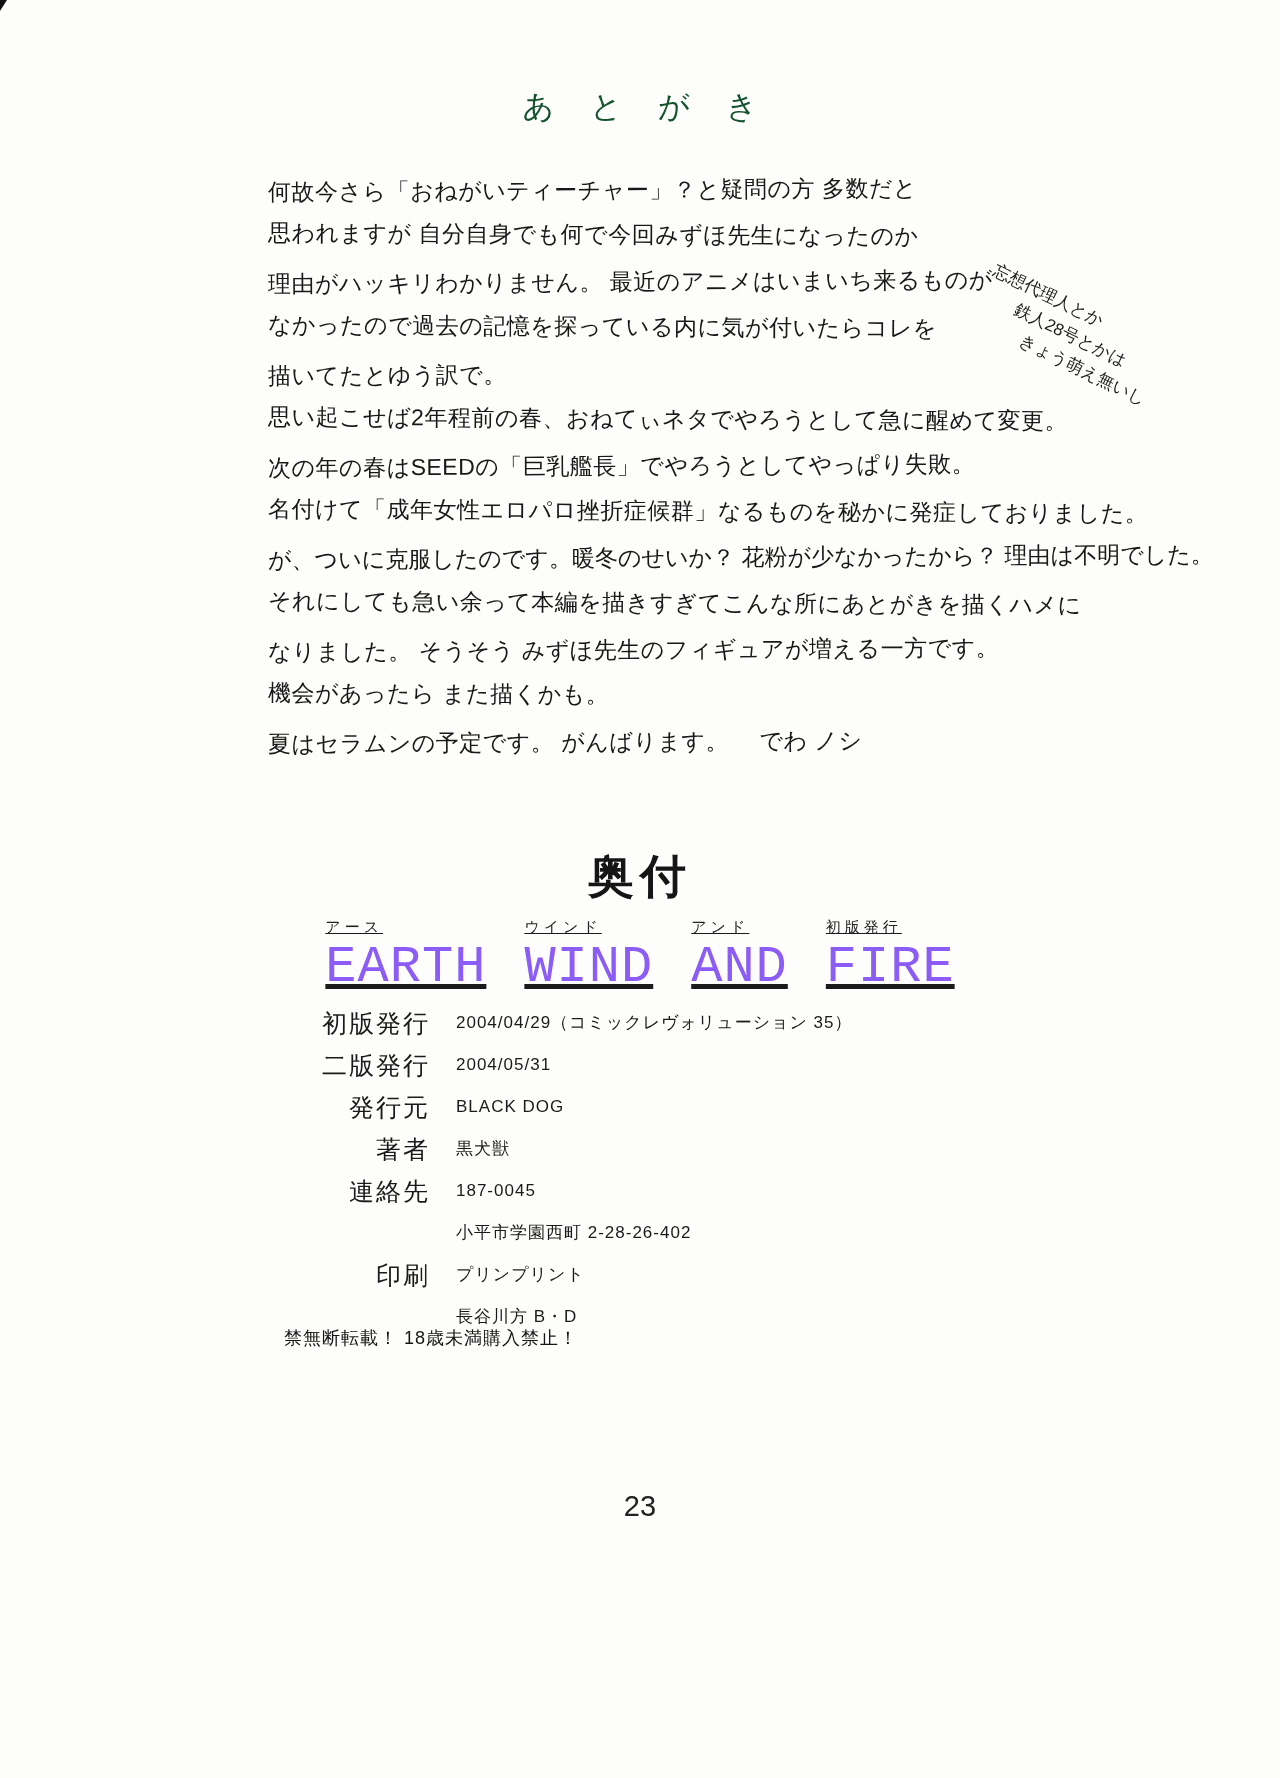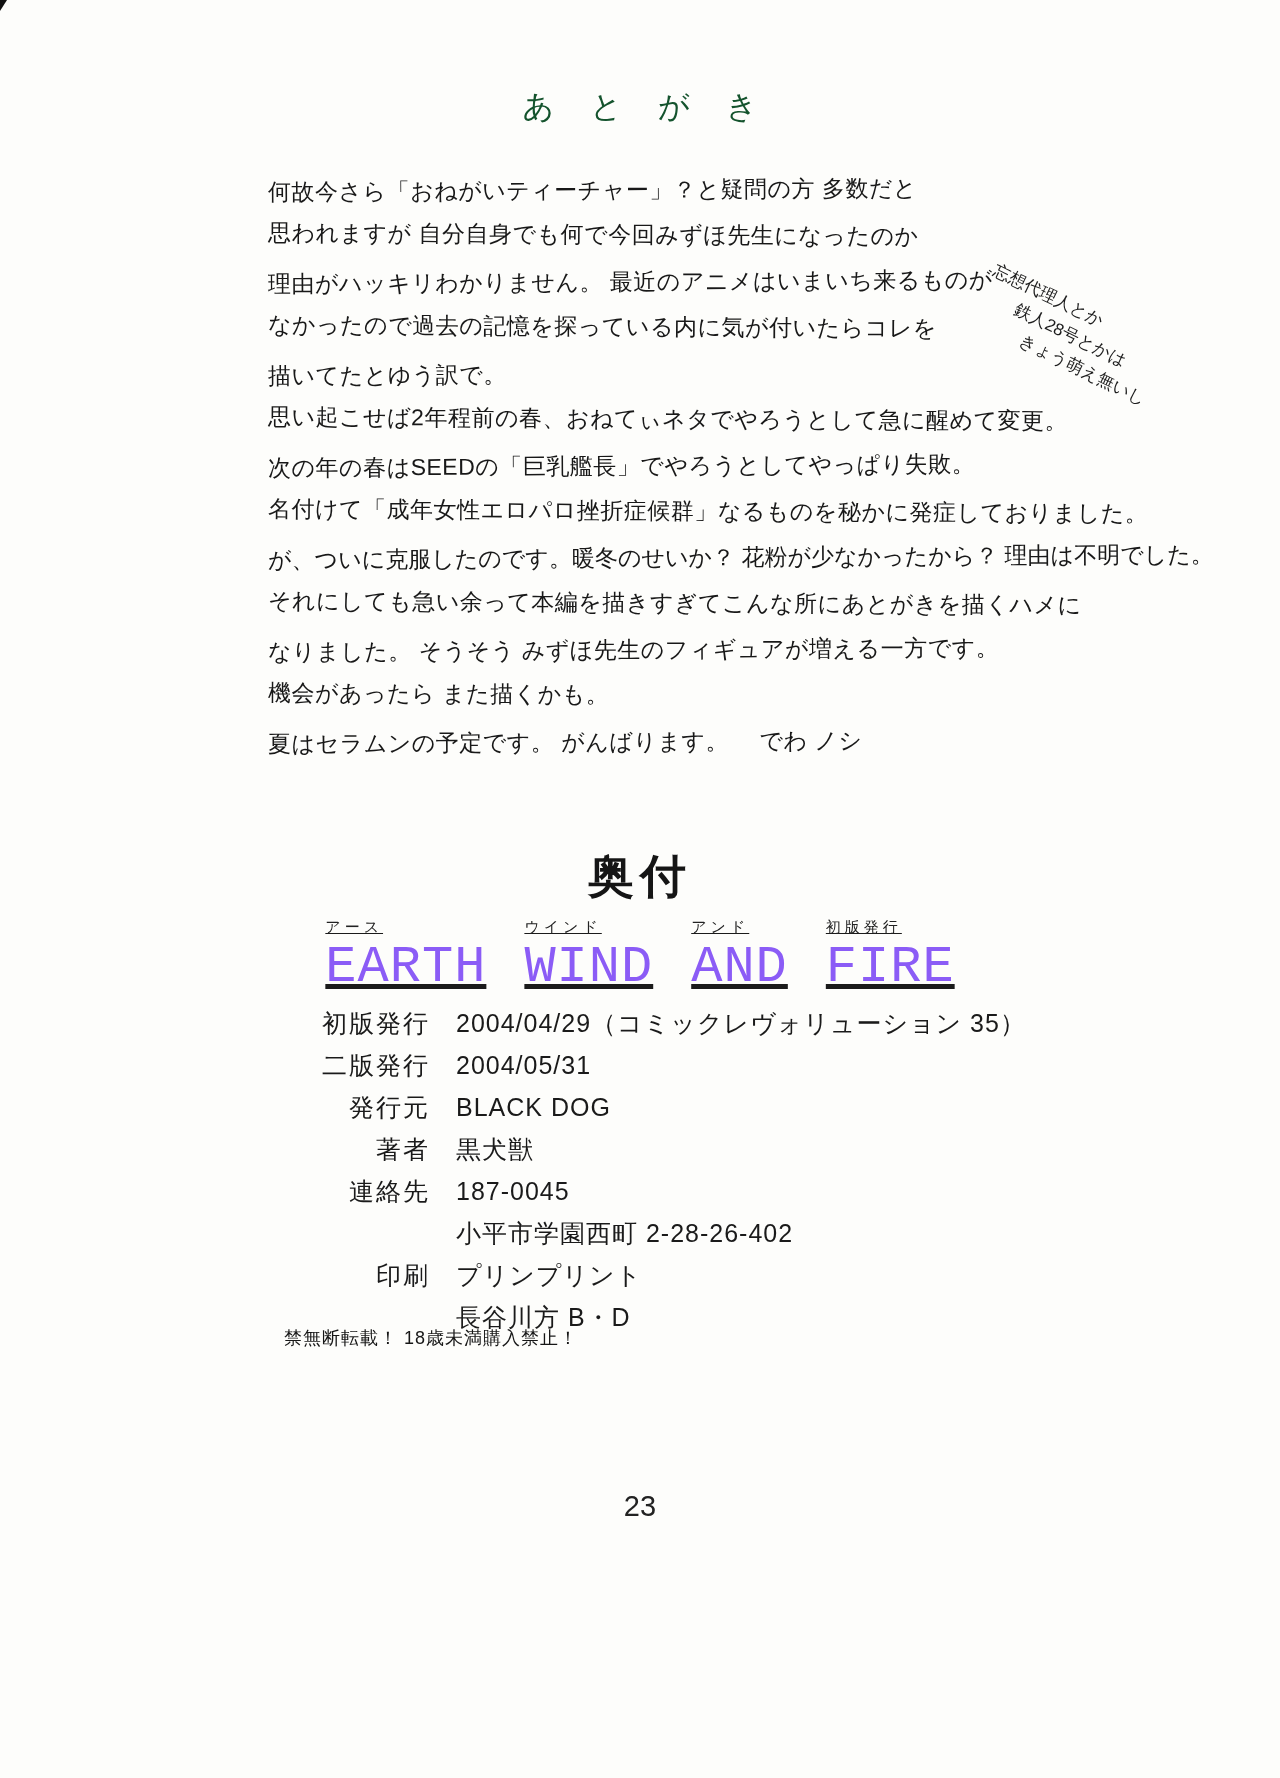--- a/index.html
+++ b/index.html
@@ -83,21 +83,21 @@
   }
   .c-row { display: flex; line-height: 42px; }
   .c-label {
     width: 142px; text-align: right;
     font-size: 25px; letter-spacing: 2px;
     color: #1a1a1a;
     flex: none;
   }
   .c-value {
     margin-left: 26px;
-    font-size: 25px; letter-spacing: 1px;
+    font-size: 17px; letter-spacing: 1px;
     color: #1a1a1a;
     white-space: nowrap;
   }
 
   .notice {
     position: absolute; top: 1326px; left: 284px;
     font-size: 18px; letter-spacing: 1px;
     color: #161616;
   }
 

